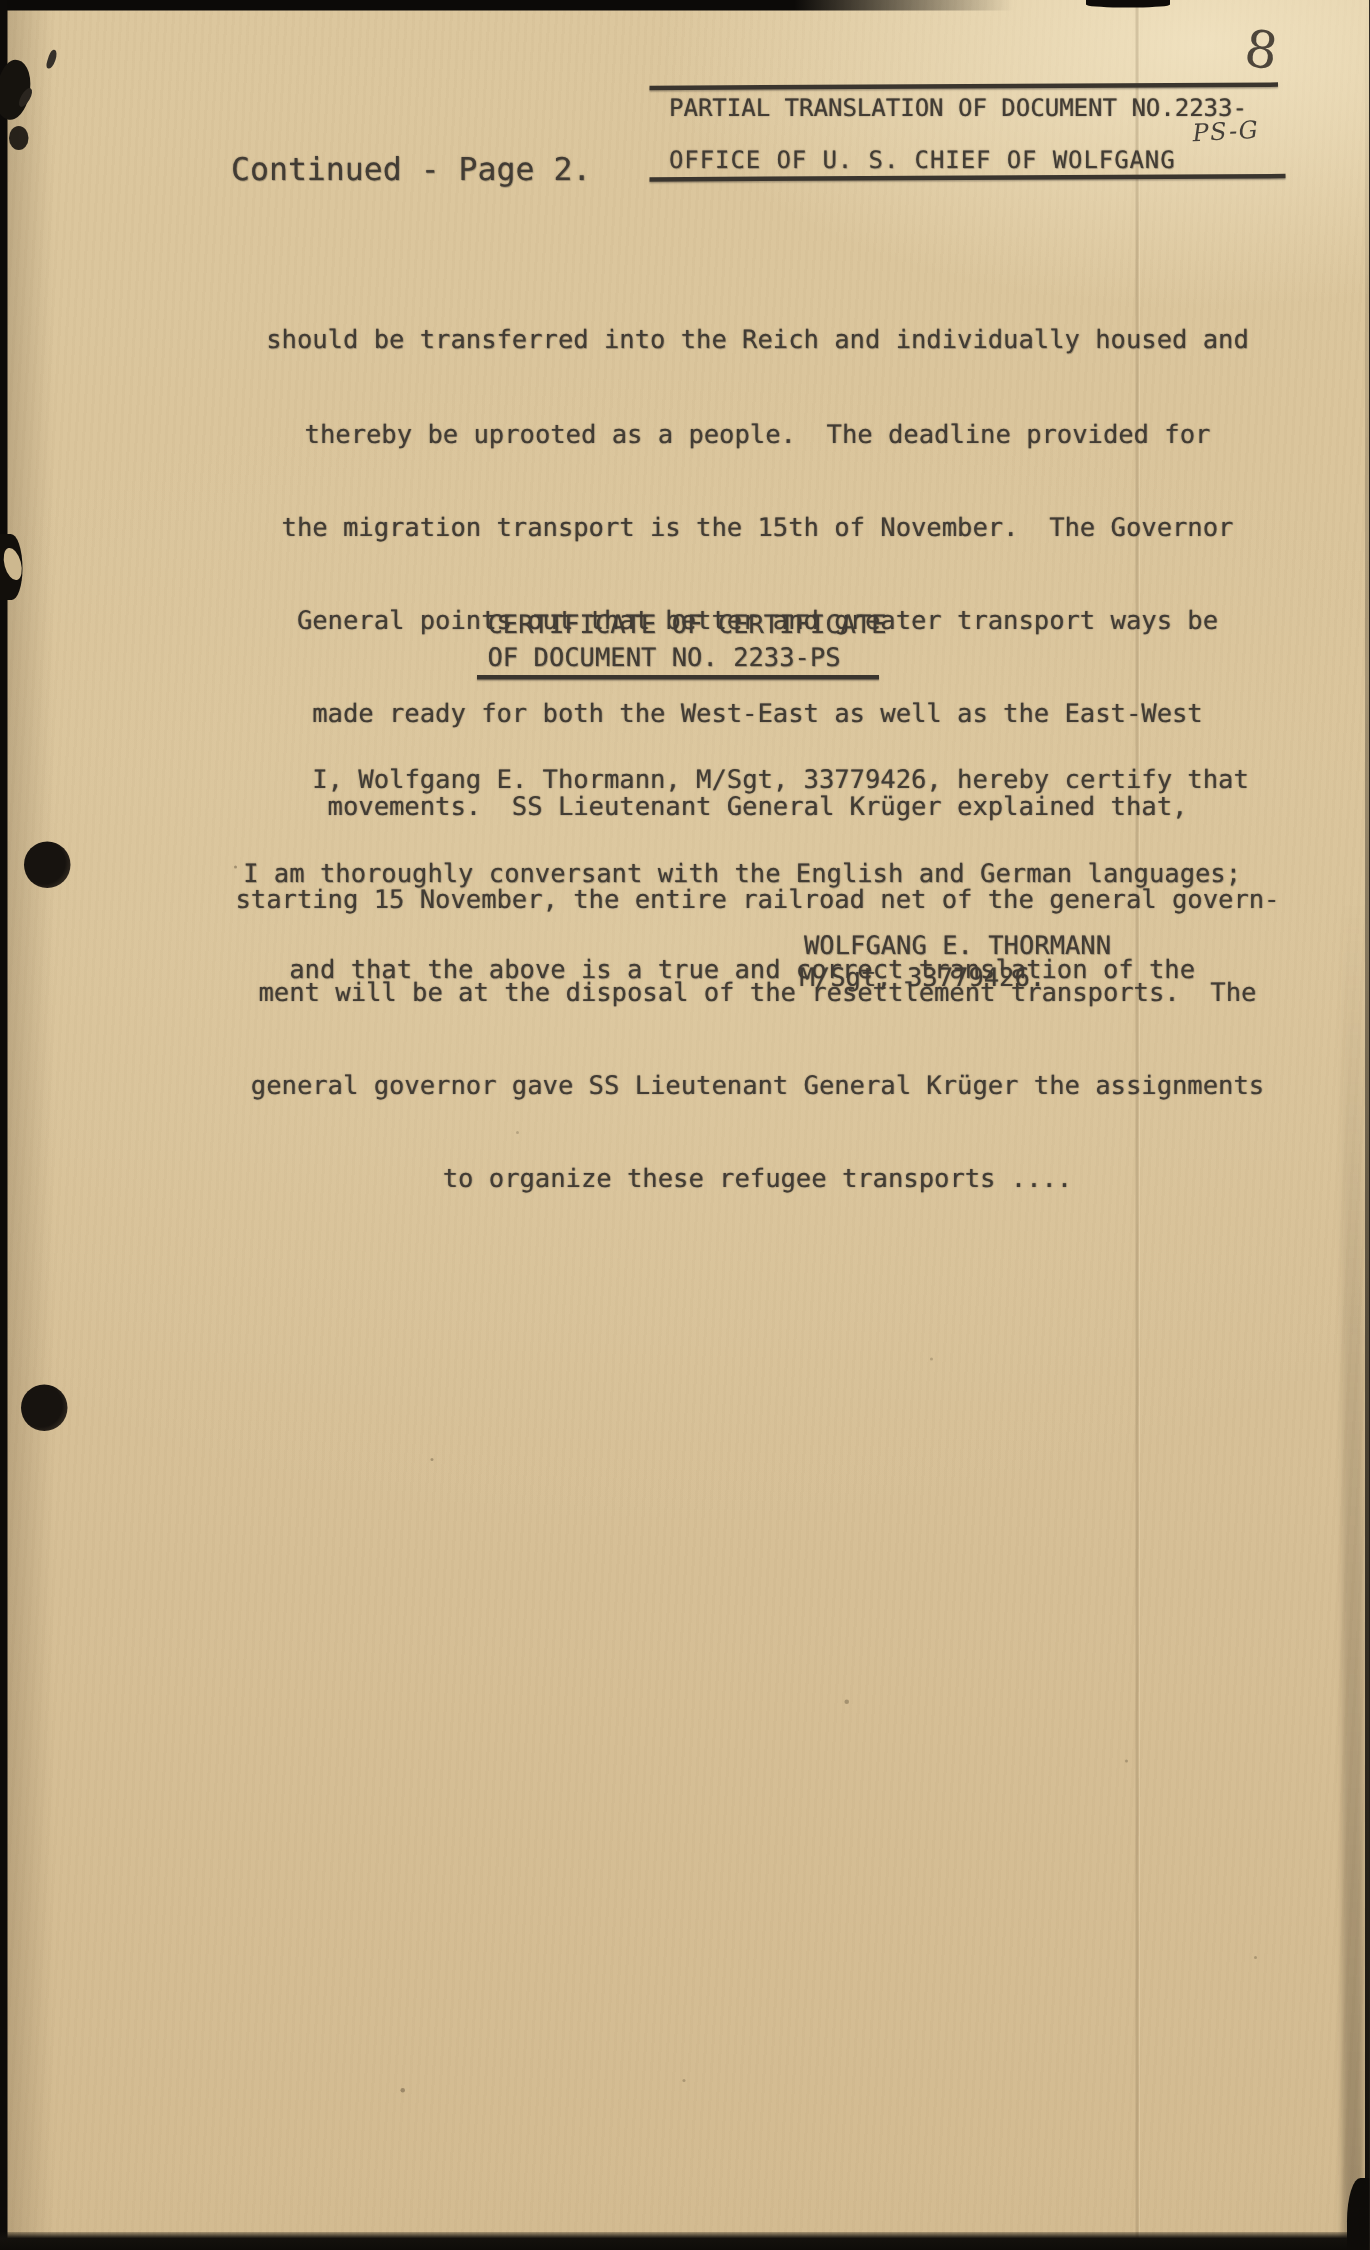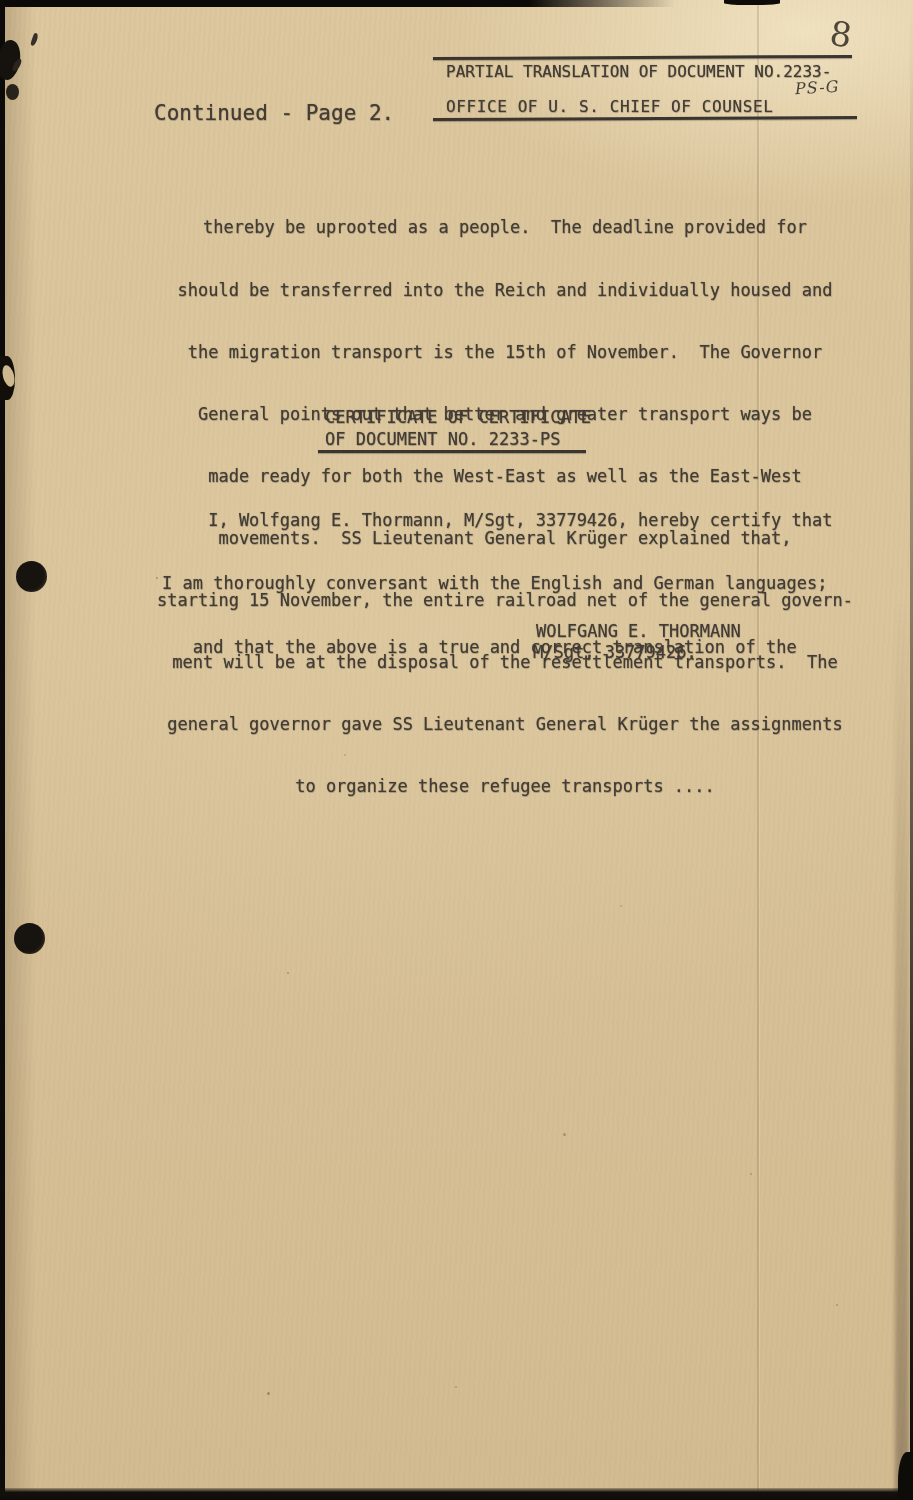--- a/index.html
+++ b/index.html
@@ -100,27 +100,27 @@
   <div class="notch-inner"></div>
 
   <div class="hole hole-1"></div>
   <div class="hole hole-2"></div>
 
   <div class="hand hand8">8</div>
 
   <div class="rule rule-top"></div>
   <div class="t header-title">PARTIAL TRANSLATION OF DOCUMENT NO.2233-</div>
   <div class="hand psg">PS-G</div>
-  <div class="t header-office">OFFICE OF U. S. CHIEF OF COUNSEL</div>
+  <div class="t header-office">OFFICE OF U. S. CHIEF OF WOLFGANG</div>
   <div class="rule rule-bottom"></div>
   <div class="t continued">Continued - Page 2.</div>
 
   <div class="t body-block">
+    <div>should be transferred into the Reich and individually housed and</div>
     <div>thereby be uprooted as a people.  The deadline provided for</div>
-    <div>should be transferred into the Reich and individually housed and</div>
     <div>the migration transport is the 15th of November.  The Governor</div>
     <div>General points out that better and greater transport ways be</div>
     <div>made ready for both the West-East as well as the East-West</div>
     <div>movements.  SS Lieutenant General Krüger explained that,</div>
     <div>starting 15 November, the entire railroad net of the general govern-</div>
     <div>ment will be at the disposal of the resettlement transports.  The</div>
     <div>general governor gave SS Lieutenant General Krüger the assignments</div>
     <div>to organize these refugee transports ....</div>
   </div>
 

